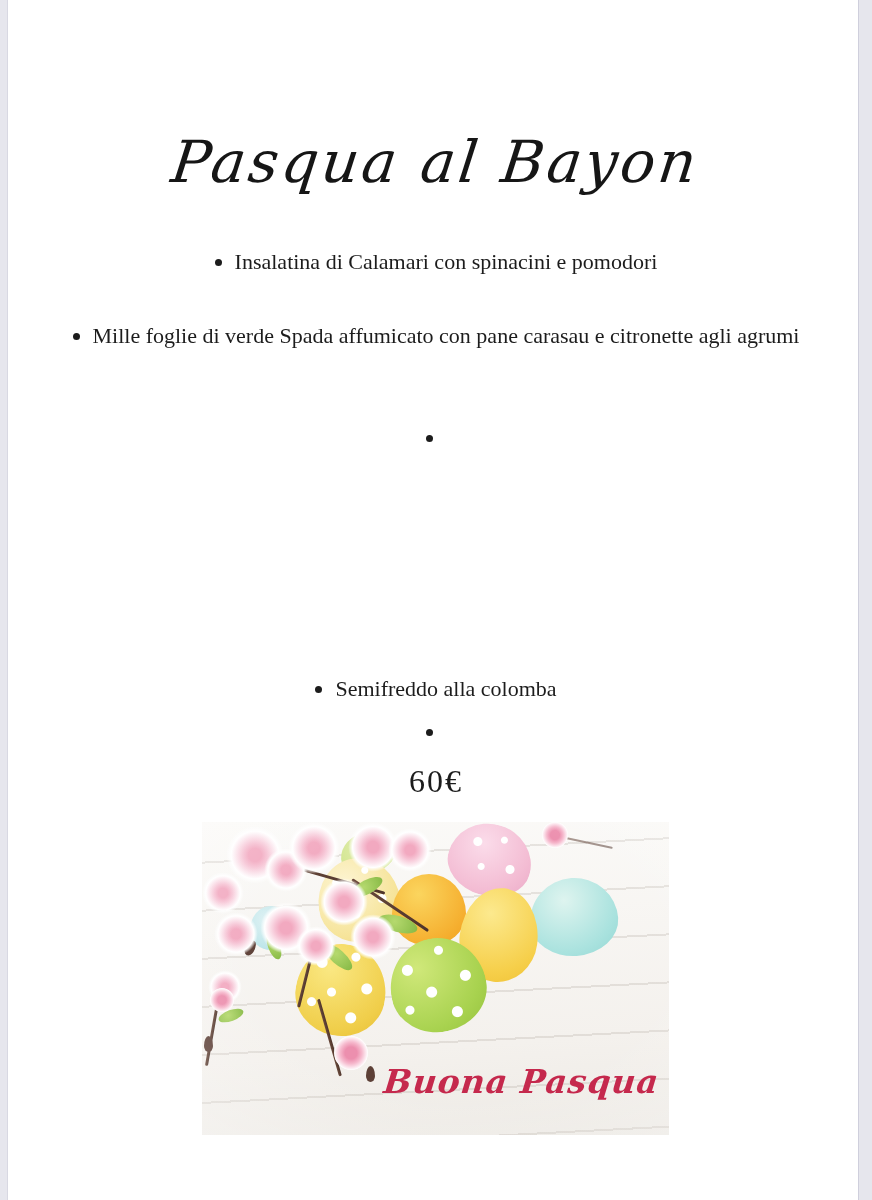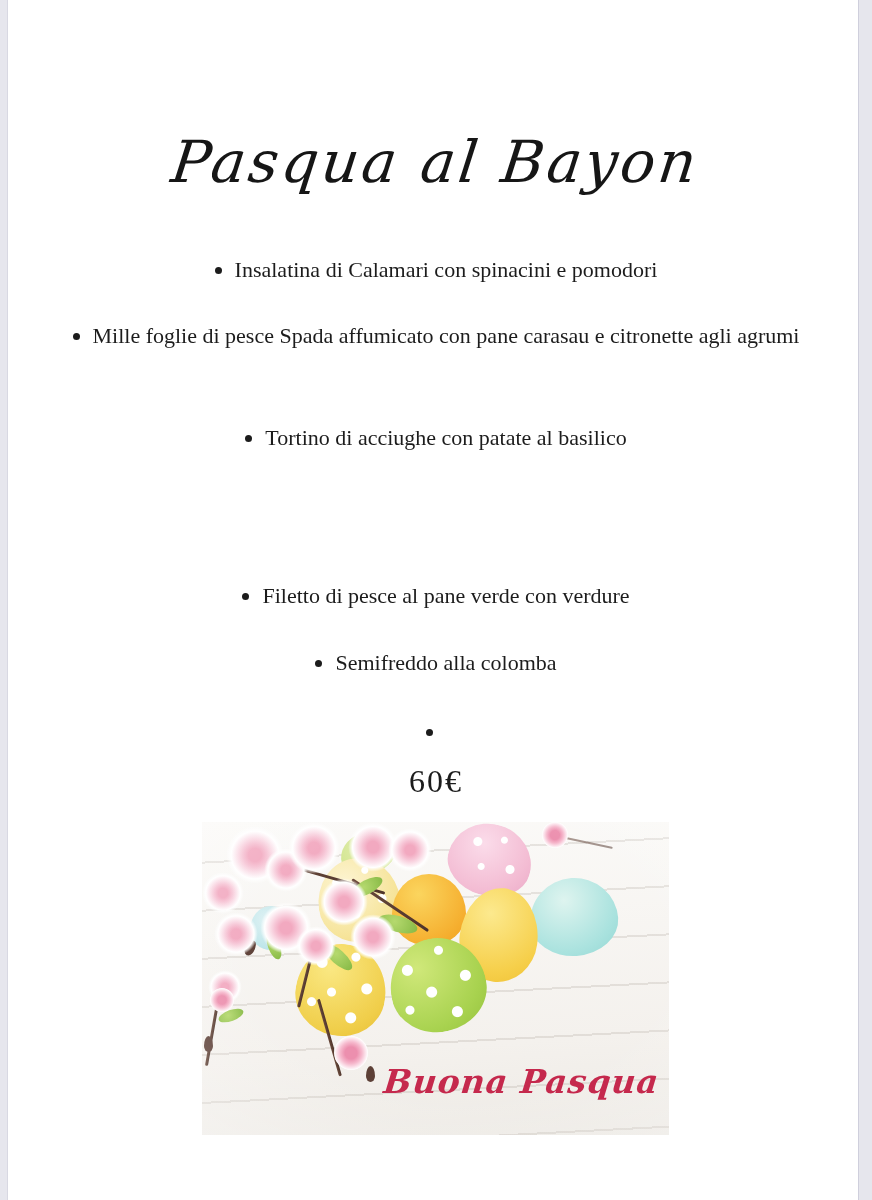--- a/index.html
+++ b/index.html
@@ -123,37 +123,32 @@
 </style>
 </head>
 <body>
 
 <div class="page">
   <div class="edge left"></div>
   <div class="edge right"></div>
 
   <h1 class="title"><span class="script">Pasqua al Bayon</span></h1>
 
-  <div class="item" style="top:256px">
+  <div class="item" style="top:248px">
     <span class="bullet"></span>
     <span class="item-text">Insalatina di Calamari con spinacini e pomodori</span>
   </div>
   <div class="item" style="top:322px">
     <span class="bullet"></span>
-    <span class="item-text">Mille foglie di pesce Spada affumicato con pane carasau e citronette agli agrumi</span>
+    <span class="item-text">Mille foglie di verde Spada affumicato con pane carasau e citronette agli agrumi</span>
   </div>
   <div class="item" style="top:424px">
     <span class="bullet"></span>
-    <span class="item-text">Tortino di acciughe con patate al basilico</span>
-  </div>
-  <div class="item" style="top:582px">
-    <span class="bullet"></span>
-    <span class="item-text">Filetto di pesce al pane verde con verdure</span>
-  </div>
-  <div class="item" style="top:649px">
+  </div>
+  <div class="item" style="top:675px">
     <span class="bullet"></span>
     <span class="item-text">Semifreddo alla colomba</span>
   </div>
   <div class="item" style="top:718px">
     <span class="bullet"></span>
   </div>
 
   <div class="price">60€</div>
 
   <div class="photo">

